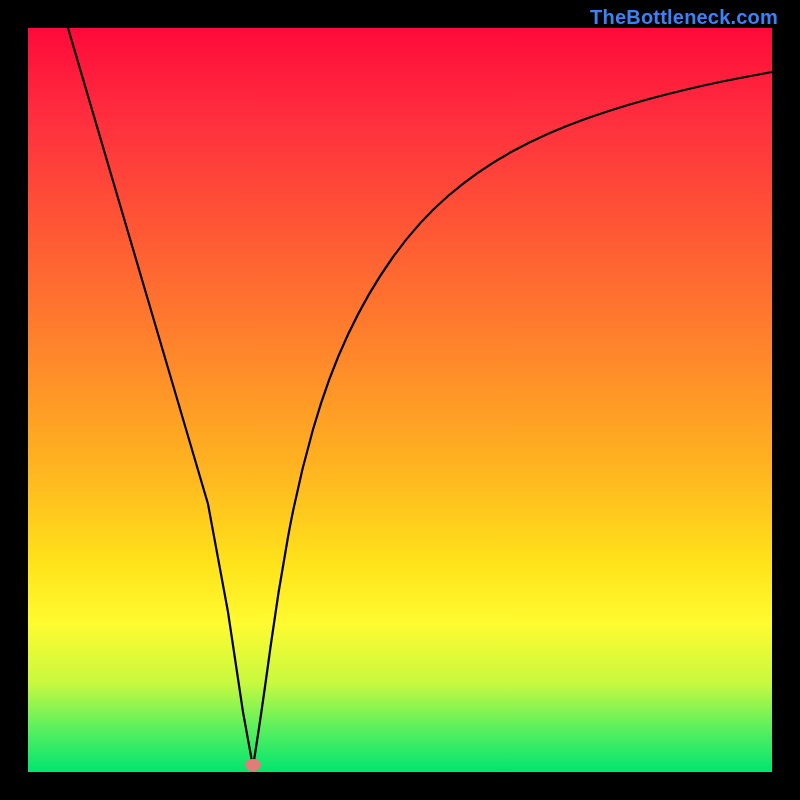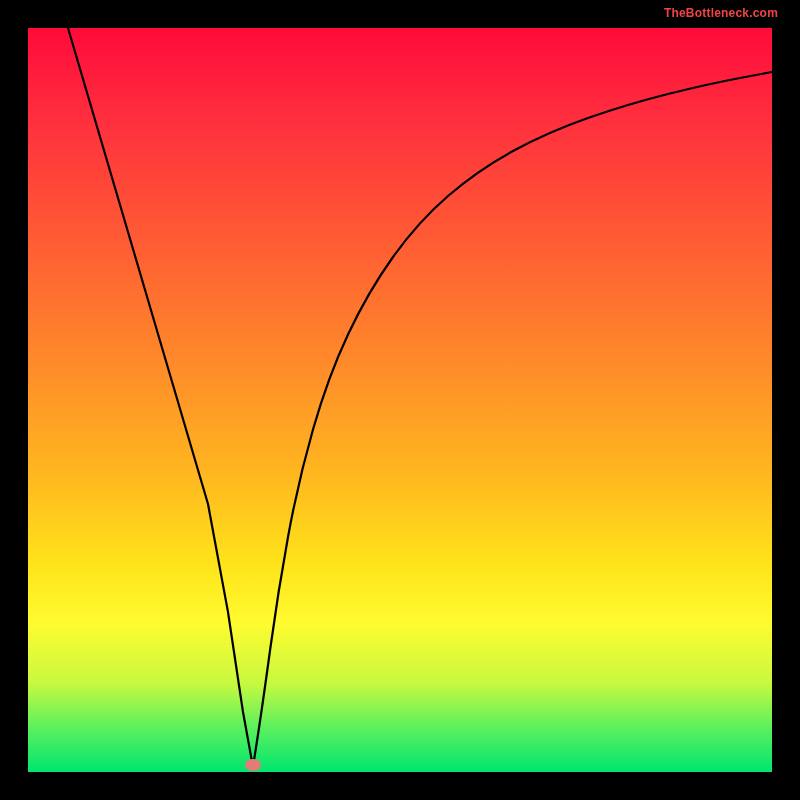--- a/index.html
+++ b/index.html
@@ -42,23 +42,23 @@
     left: 28px;
     top: 28px;
     width: 744px;
     height: 744px;
   }
   .watermark {
     position: absolute;
     top: 6px;
     right: 22px;
     font-family: Arial, Helvetica, sans-serif;
-    font-size: 12px;
+    font-size: 20px;
     font-weight: 600;
-    color: #ef4444;
+    color: #3b82f6;
     letter-spacing: 0.2px;
     user-select: none;
   }
   .marker {
     position: absolute;
     width: 16px;
     height: 12px;
     background: #e17c78;
     border-radius: 50% / 55%;
     transform: translate(-50%, -50%);

